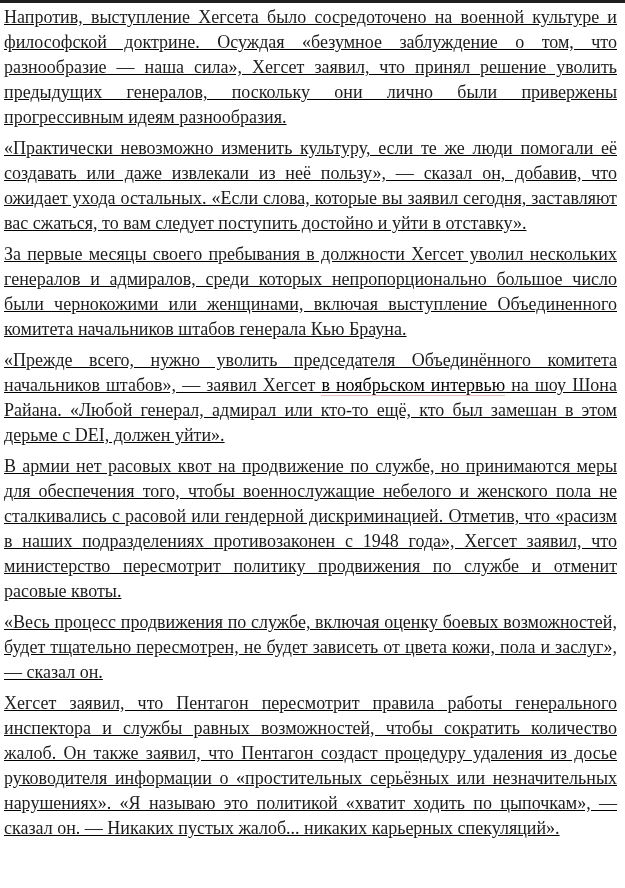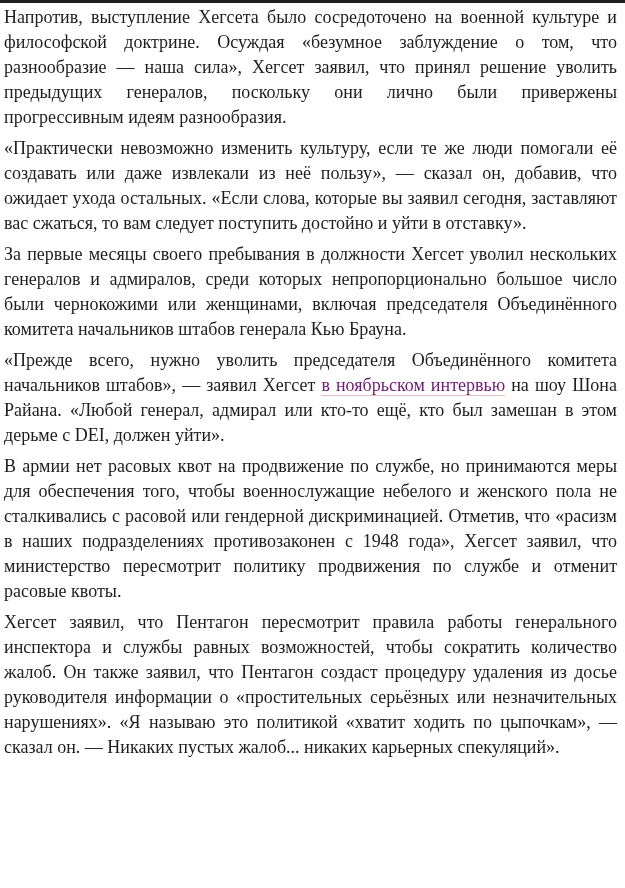--- a/index.html
+++ b/index.html
@@ -6,50 +6,52 @@
     margin: 0;
     padding: 0;
     background: #ffffff;
   }
   .page {
     position: relative;
     width: 625px;
     height: 888px;
     overflow: hidden;
     background: #ffffff;
+    text-decoration: underline;
   }
   .top-divider {
     width: 100%;
     height: 3px;
     background: #1f1f1f;
   }
   article.body-text {
     padding: 2px 8px 0 4px;
   }
   article.body-text p {
     font-family: "Liberation Serif", "DejaVu Serif", serif;
     font-size: 18px;
     line-height: 25px;
     color: #1d1d1d;
     text-align: justify;
     margin: 0 0 6px 0;
   }
   a.inline-link {
-    color: #701a75;
+    color: #000000;
     text-decoration: none;
     border-bottom: 1px solid rgba(178, 47, 39, 0.30);
     cursor: pointer;
   }
 </style>
 </head>
 <body>
 
 <div class="page">
   <div class="top-divider"></div>
   <article class="body-text">
     <p>Напротив, выступление Хегсета было сосредоточено на военной культуре и философской доктрине. Осуждая «безумное заблуждение о том, что разнообразие — наша сила», Хегсет заявил, что принял решение уволить предыдущих генералов, поскольку они лично были привержены прогрессивным идеям разнообразия.</p>
     <p>«Практически невозможно изменить культуру, если те же люди помогали её создавать или даже извлекали из неё пользу», — сказал он, добавив, что ожидает ухода остальных. «Если слова, которые вы заявил сегодня, заставляют вас сжаться, то вам следует поступить достойно и уйти в отставку».</p>
-    <p>За первые месяцы своего пребывания в должности Хегсет уволил нескольких генералов и адмиралов, среди которых непропорционально большое число были чернокожими или женщинами, включая председателя Объединённого комитета начальников штабов генерала Кью Брауна.</p>
+    <p>За первые месяцы своего пребывания в должности Хегсет уволил нескольких генералов и адмиралов, среди которых непропорционально большое число были чернокожими или женщинами, включая выступление Объединенного комитета начальников штабов генерала Кью Брауна.</p>
     <p><span>«Прежде всего, нужно уволить председателя Объединённого комитета начальников штабов», — заявил Хегсет </span><a class="inline-link" href="#">в ноябрьском интервью</a><span> на шоу Шона Райана. «Любой генерал, адмирал или кто-то ещё, кто был замешан в этом дерьме с DEI, должен уйти».</span></p>
     <p>В армии нет расовых квот на продвижение по службе, но принимаются меры для обеспечения того, чтобы военнослужащие небелого и женского пола не сталкивались с расовой или гендерной дискриминацией. Отметив, что «расизм в наших подразделениях противозаконен с 1948 года», Хегсет заявил, что министерство пересмотрит политику продвижения по службе и отменит расовые квоты.</p>
+    <p>«Весь процесс продвижения по службе, включая оценку боевых возможностей, будет тщательно пересмотрен, не будет зависеть от цвета кожи, пола и заслуг», — сказал он.</p>
     <p>Хегсет заявил, что Пентагон пересмотрит правила работы генерального инспектора и службы равных возможностей, чтобы сократить количество жалоб. Он также заявил, что Пентагон создаст процедуру удаления из досье руководителя информации о «простительных серьёзных или незначительных нарушениях». «Я называю это политикой «хватит ходить по цыпочкам», — сказал он. — Никаких пустых жалоб... никаких карьерных спекуляций».</p>
   </article>
 </div>
 
 </body></html>

